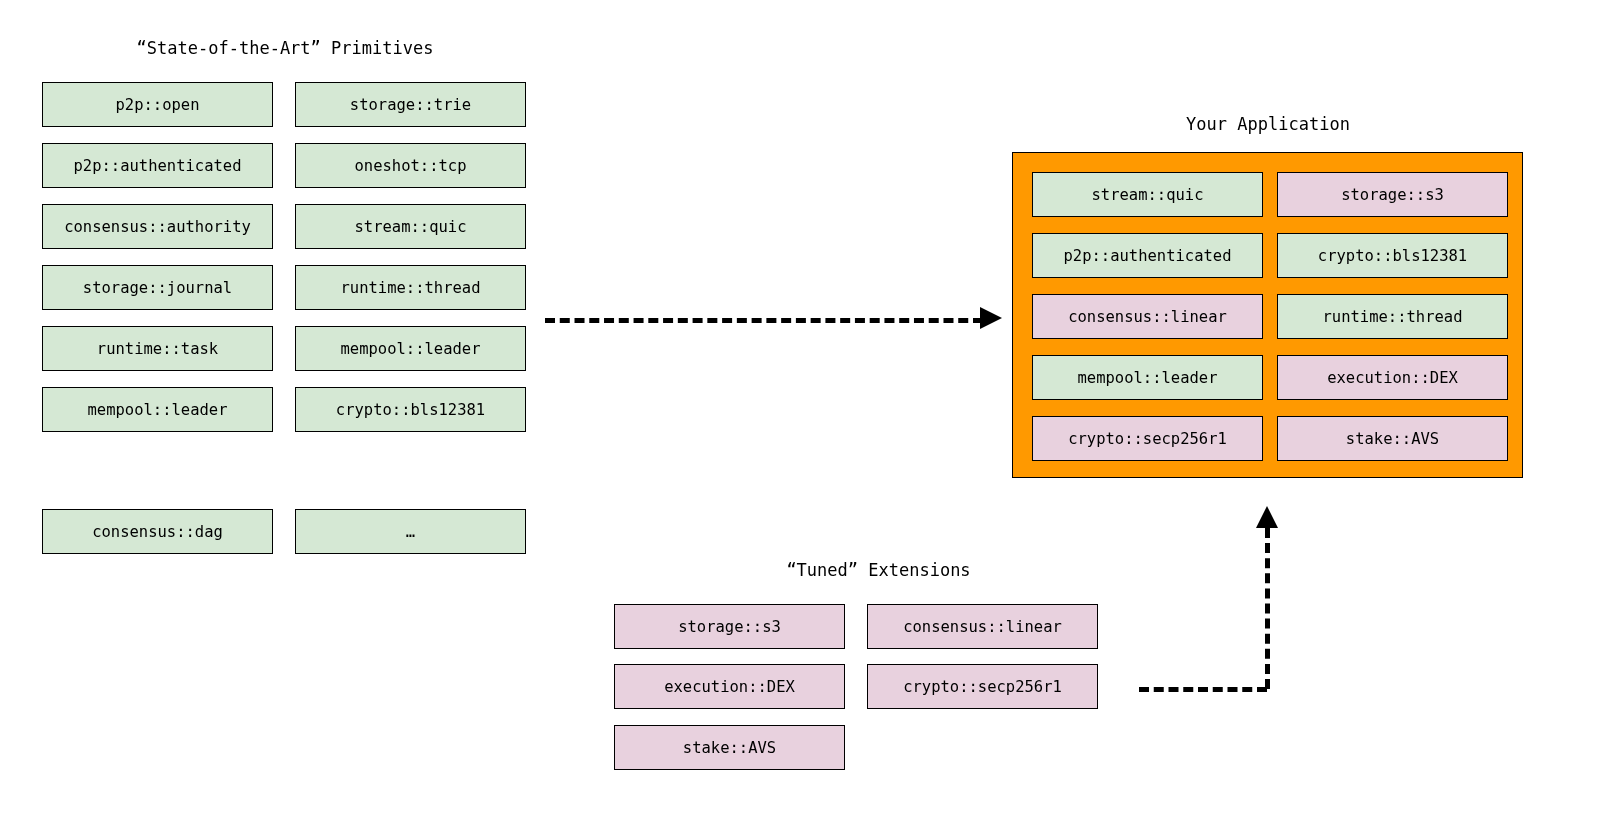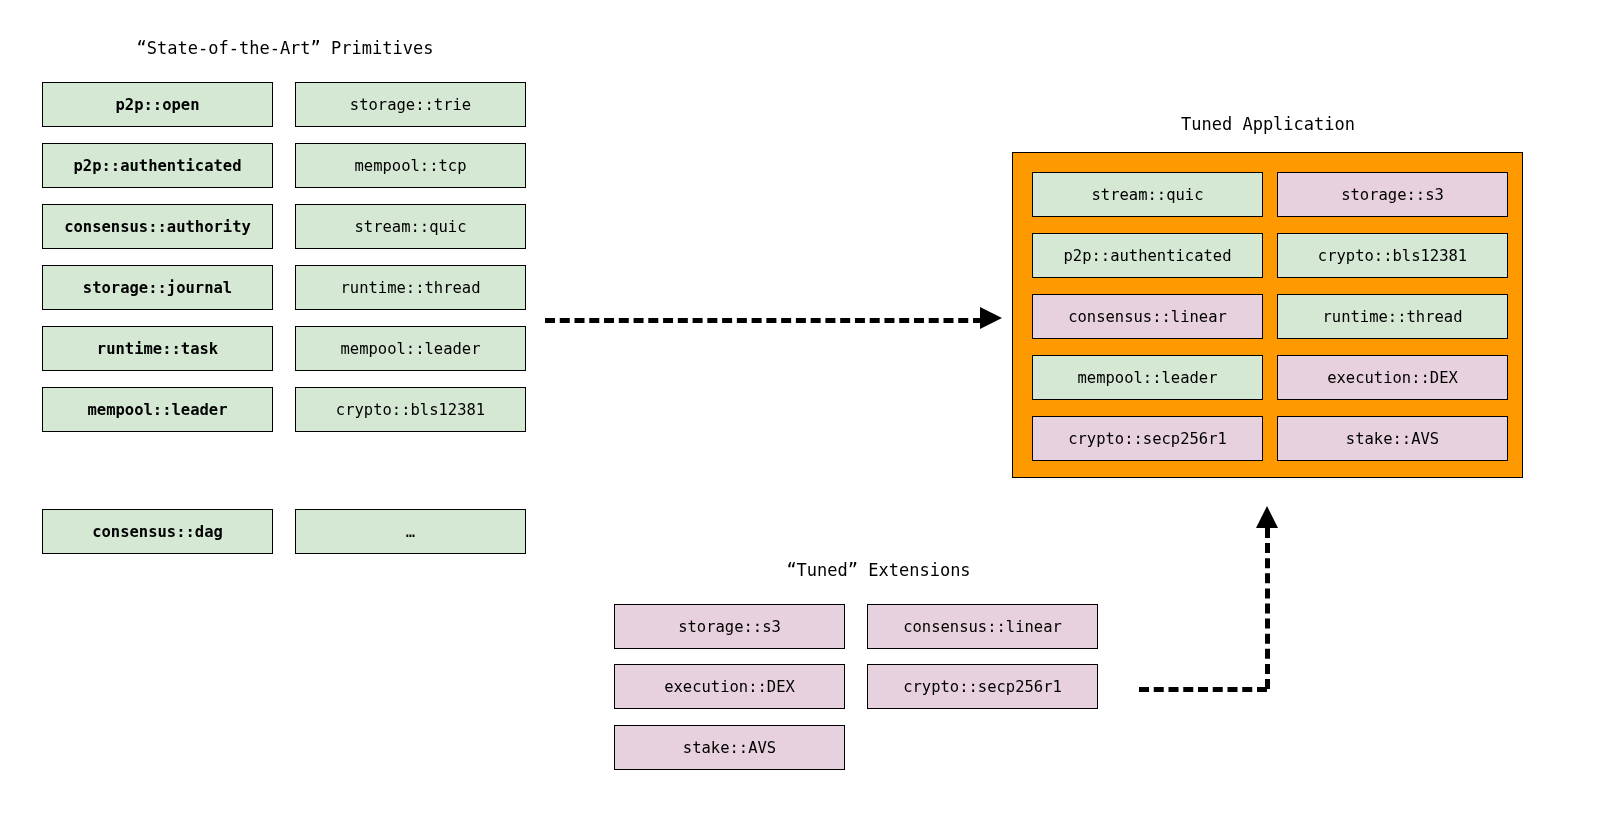--- a/index.html
+++ b/index.html
@@ -48,21 +48,21 @@
     height: 45px;
     text-align: center;
     white-space: nowrap;
     overflow: hidden;
     letter-spacing: 0px;
   }
   .chip.green { background: #d5e8d4; }
   .chip.pink  { background: #e8d1de; }
 
   
-  .col-left  { width: 231px; left: 42px; font-weight: bold; }
+  .col-left  { width: 231px; left: 42px; }
   .col-right { width: 231px; left: 295px; }
 
   
   .ext-left  { width: 231px; left: 614px; }
   .ext-right { width: 231px; left: 867px; }
 
   
   #app-container {
     position: absolute;
     left: 1012px;
@@ -131,31 +131,31 @@
 
   <div class="chip green col-left" style="top:82px">p2p::open</div>
   <div class="chip green col-left" style="top:143px">p2p::authenticated</div>
   <div class="chip green col-left" style="top:265px">storage::journal</div>
   <div class="chip green col-left" style="top:204px">consensus::authority</div>
   <div class="chip green col-left" style="top:326px">runtime::task</div>
   <div class="chip green col-left" style="top:387px">mempool::leader</div>
   <div class="chip green col-right" style="top:82px">storage::trie</div>
 
   <div class="chip green col-left" style="top:509px">consensus::dag</div>
-  <div class="chip green col-right" style="top:143px">mempool::tcp</div>
+  <div class="chip green col-right" style="top:143px">oneshot::tcp</div>
   <div class="chip green col-right" style="top:204px">stream::quic</div>
   <div class="chip green col-right" style="top:265px">runtime::thread</div>
   <div class="chip green col-right" style="top:326px">mempool::leader</div>
   <div class="chip green col-right" style="top:387px">crypto::bls12381</div>
   <div class="chip green col-right" style="top:509px">…</div>
 
   <div class="dash-h" id="arrow-primitives-line"></div>
   <div class="arrow-head-right" id="arrow-primitives-head"></div>
 
-  <div class="section-title" id="title-application">Tuned Application</div>
+  <div class="section-title" id="title-application">Your Application</div>
 
   <div id="app-container">
 
     <div class="app-chip green app-col-1" style="top:19px">stream::quic</div>
     <div class="app-chip green app-col-1" style="top:80px">p2p::authenticated</div>
     <div class="app-chip pink app-col-1" style="top:141px">consensus::linear</div>
     <div class="app-chip green app-col-1" style="top:202px">mempool::leader</div>
     <div class="app-chip pink app-col-1" style="top:263px">crypto::secp256r1</div>
 
     <div class="app-chip pink app-col-2" style="top:19px">storage::s3</div>

